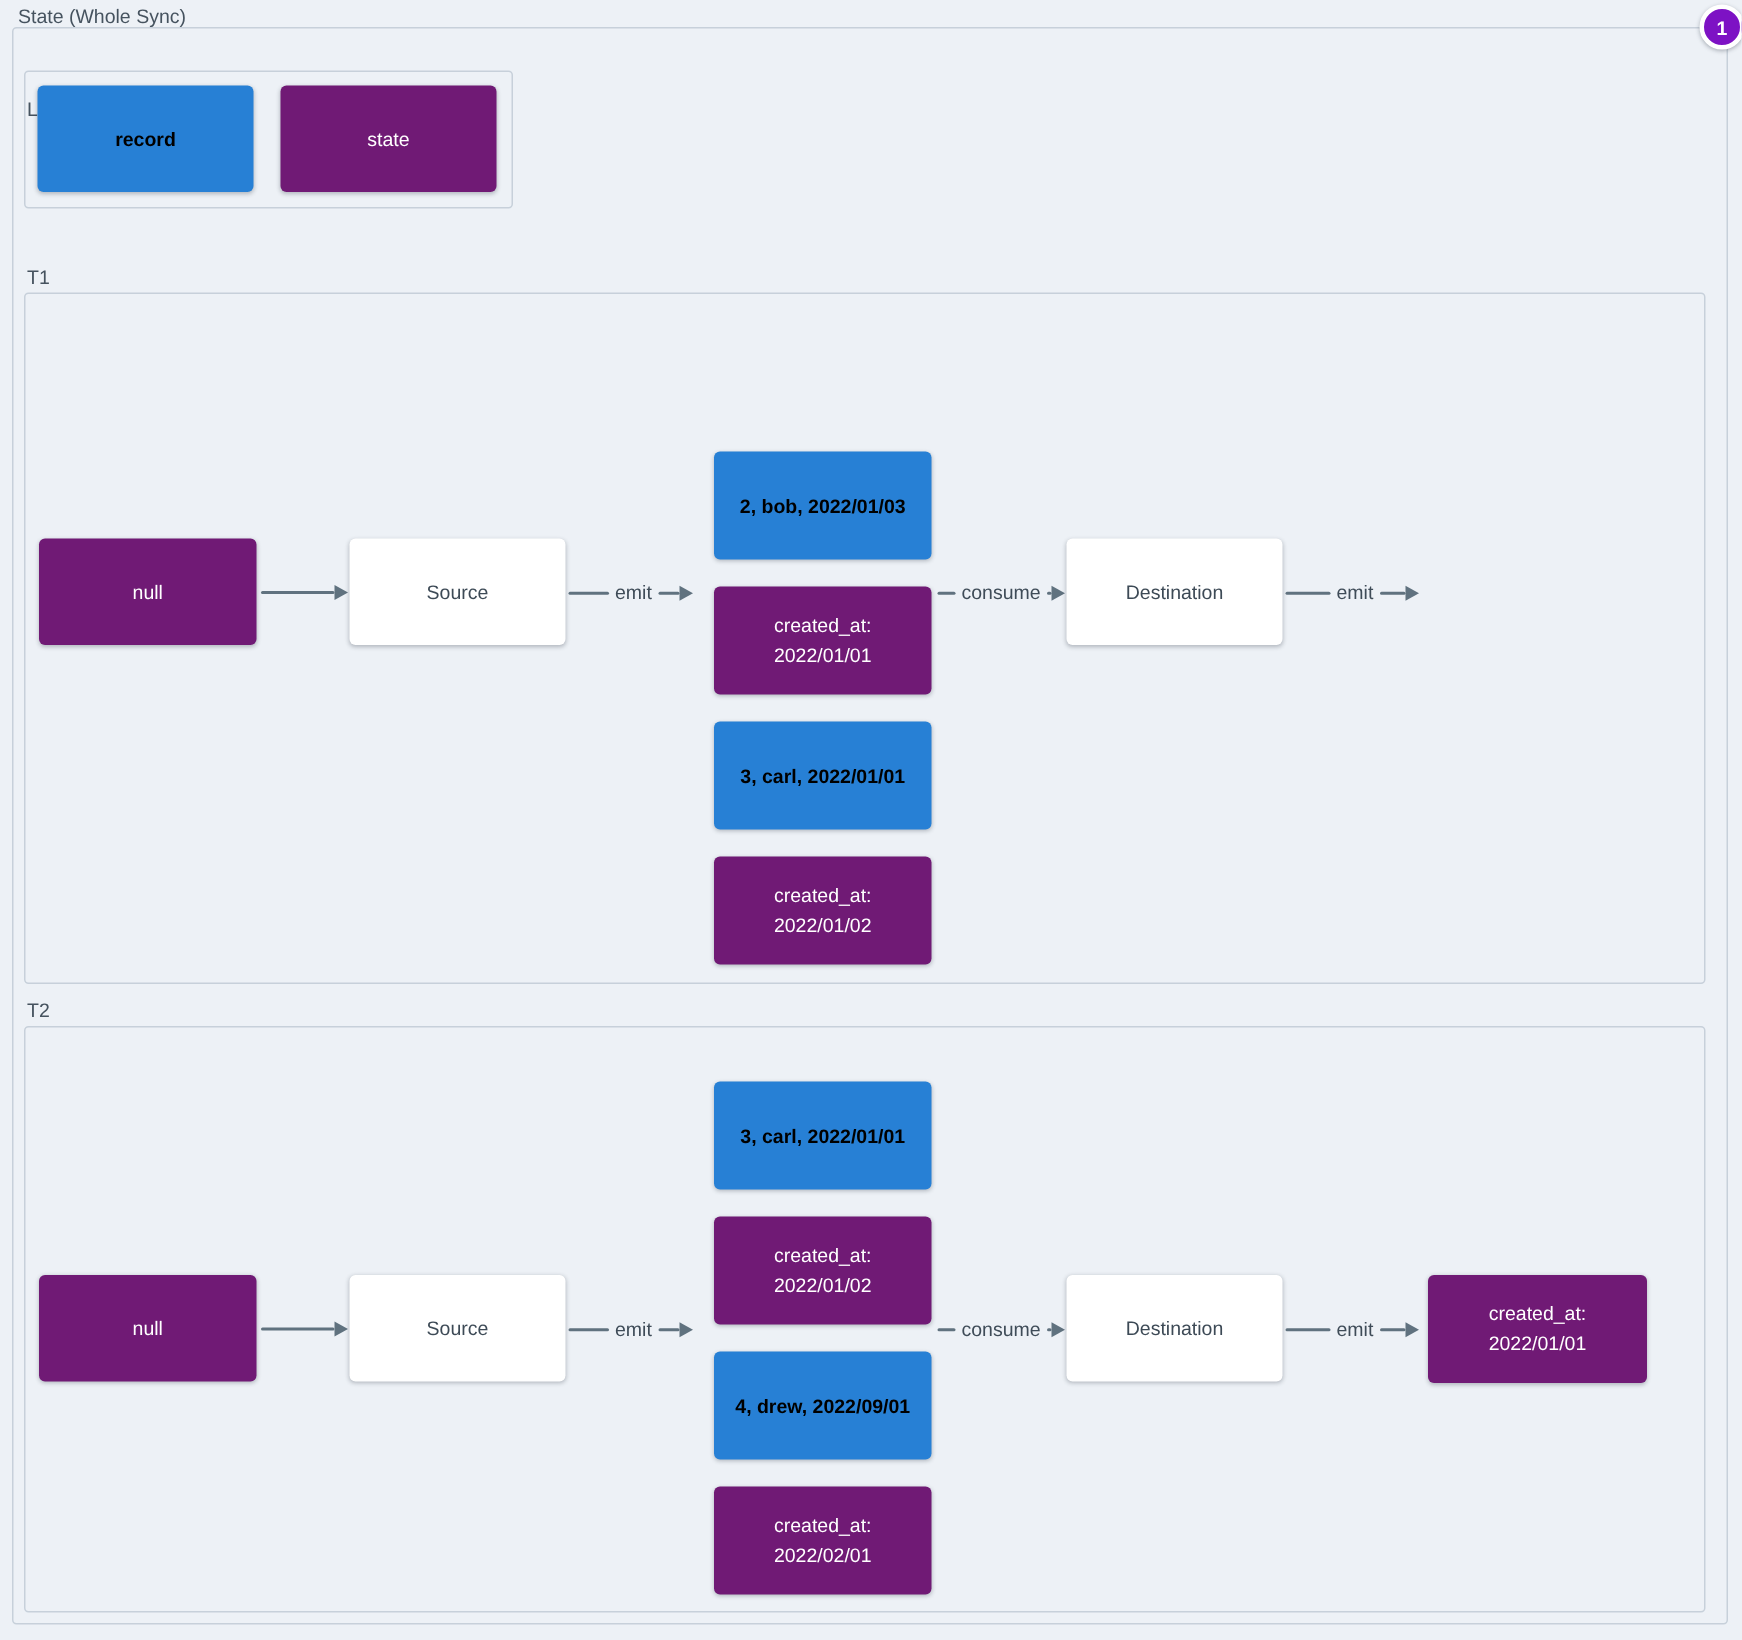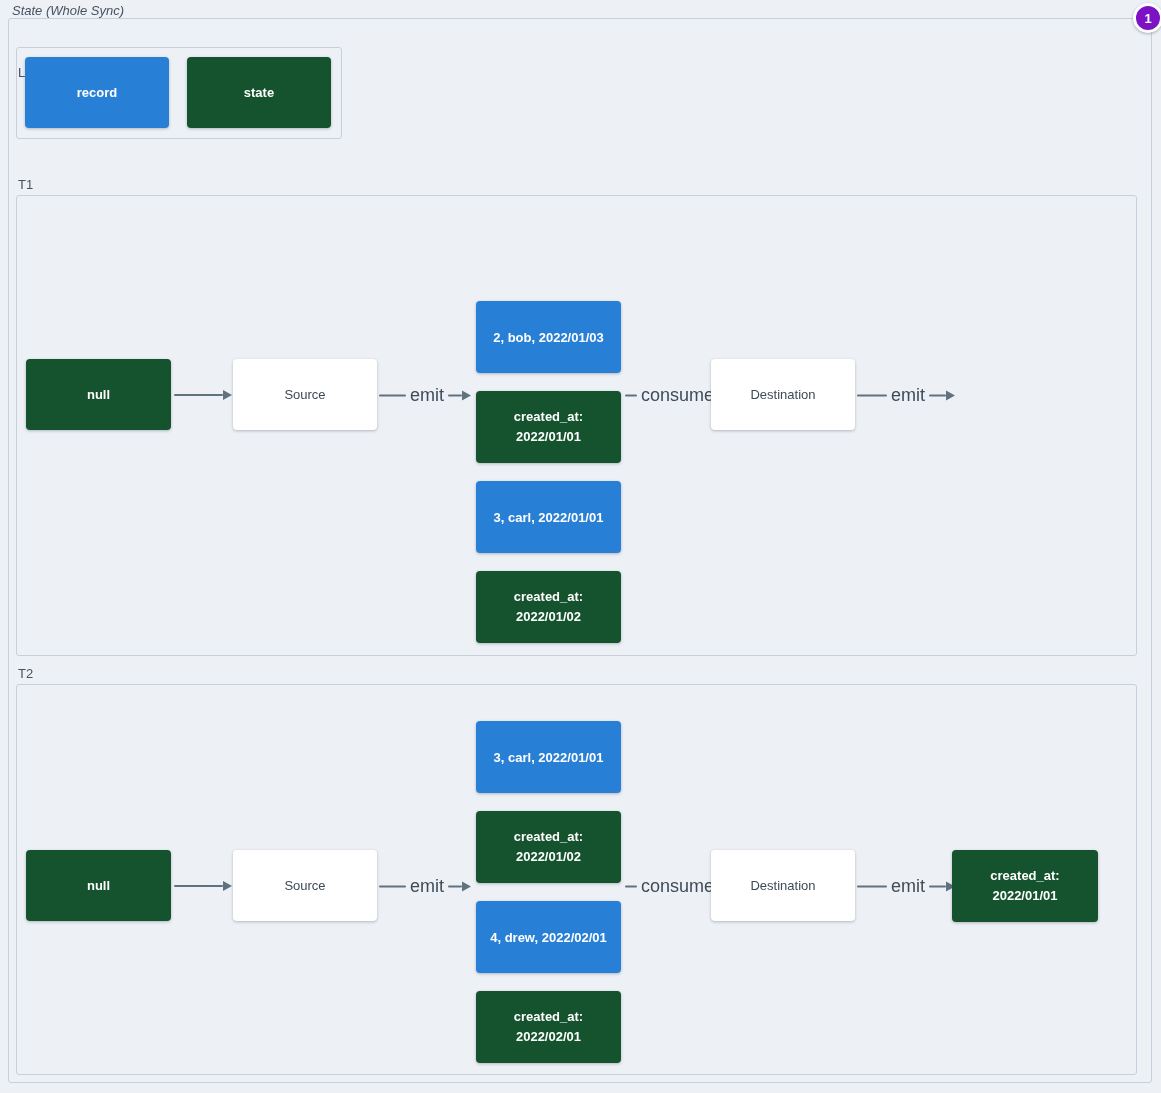--- a/index.html
+++ b/index.html
@@ -8,40 +8,40 @@
     background:#edf1f6;
     font-family:"Liberation Sans", sans-serif;
   }
   .panel{position:absolute;border:1px solid #c7d0da;border-radius:3px;}
   .panel-label{position:absolute;font-size:13px;color:#46535f;line-height:13px;}
   .node{
     position:absolute;border-radius:4px;
     display:flex;align-items:center;justify-content:center;text-align:center;
     font-size:13px;box-shadow:0 1px 3px rgba(35,46,60,.3);
   }
-  .record{background:#2780d5;color:#ffffff;font-weight:bold;}
-  .state{background:#14532d;color:#ffffff;font-weight:bold;white-space:pre-line;line-height:20px;}
+  .record{background:#2780d5;color:#000000;font-weight:bold;}
+  .state{background:#701a75;color:#ffffff;font-weight:normal;white-space:pre-line;line-height:20px;}
   .plain{background:#ffffff;color:#3d4a56;}
   .arrow{position:absolute;display:flex;align-items:center;transform:translateY(-50%);}
   .seg{height:2px;background:#60727f;border-radius:1px;}
   .head{width:0;height:0;border-style:solid;border-width:5px 0 5px 9px;
         border-color:transparent transparent transparent #60727f;}
-  .alabel{margin:0 4px;font-size:18px;color:#3f4c58;white-space:nowrap;}
+  .alabel{margin:0 4px;font-size:13px;color:#3f4c58;white-space:nowrap;}
   .badge{
     position:absolute;left:1133px;top:3px;width:24px;height:24px;
     background:#7d12c4;border:3px solid #ffffff;border-radius:50%;
     color:#ffffff;font-size:13px;font-weight:bold;
     display:flex;align-items:center;justify-content:center;
     box-shadow:0 1px 3px rgba(35,46,60,.35);z-index:5;
   }
 </style>
 </head>
 <body>
 
-<div class="panel-label" style="left:12px;top:4px;font-style:italic;">State (Whole Sync)</div>
+<div class="panel-label" style="left:12px;top:4px;">State (Whole Sync)</div>
 
 <div class="badge">1</div>
 
 <div class="panel" style="left:8px;top:18px;width:1142px;height:1063px;"></div>
 
 <div class="panel-label" style="left:18px;top:33px;margin-top:33px;">Legend</div>
 <div class="panel" style="left:16px;top:47px;width:324px;height:90px;"></div>
 <div class="node record" style="left:25px;top:57px;width:144px;height:71px;">record</div>
 <div class="node state" style="left:187px;top:57px;width:144px;height:71px;">state</div>
 
@@ -103,21 +103,21 @@
   <div class="arrow" style="left:362px;top:201px;">
     <div class="seg" style="width:27px;"></div>
     <span class="alabel">emit</span>
     <div class="seg" style="width:14px;"></div>
     <div class="head"></div>
   </div>
 
   <div class="node record" style="left:459px;top:36px;width:145px;height:72px;">3, carl, 2022/01/01</div>
   <div class="node state" style="left:459px;top:126px;width:145px;height:72px;">created_at:
 2022/01/02</div>
-  <div class="node record" style="left:459px;top:216px;width:145px;height:72px;">4, drew, 2022/02/01</div>
+  <div class="node record" style="left:459px;top:216px;width:145px;height:72px;">4, drew, 2022/09/01</div>
   <div class="node state" style="left:459px;top:306px;width:145px;height:72px;">created_at:
 2022/02/01</div>
 
   <div class="arrow" style="left:608px;top:201px;">
     <div class="seg" style="width:12px;"></div>
     <span class="alabel">consume</span>
     <div class="seg" style="width:3px;"></div>
     <div class="head"></div>
   </div>
 

